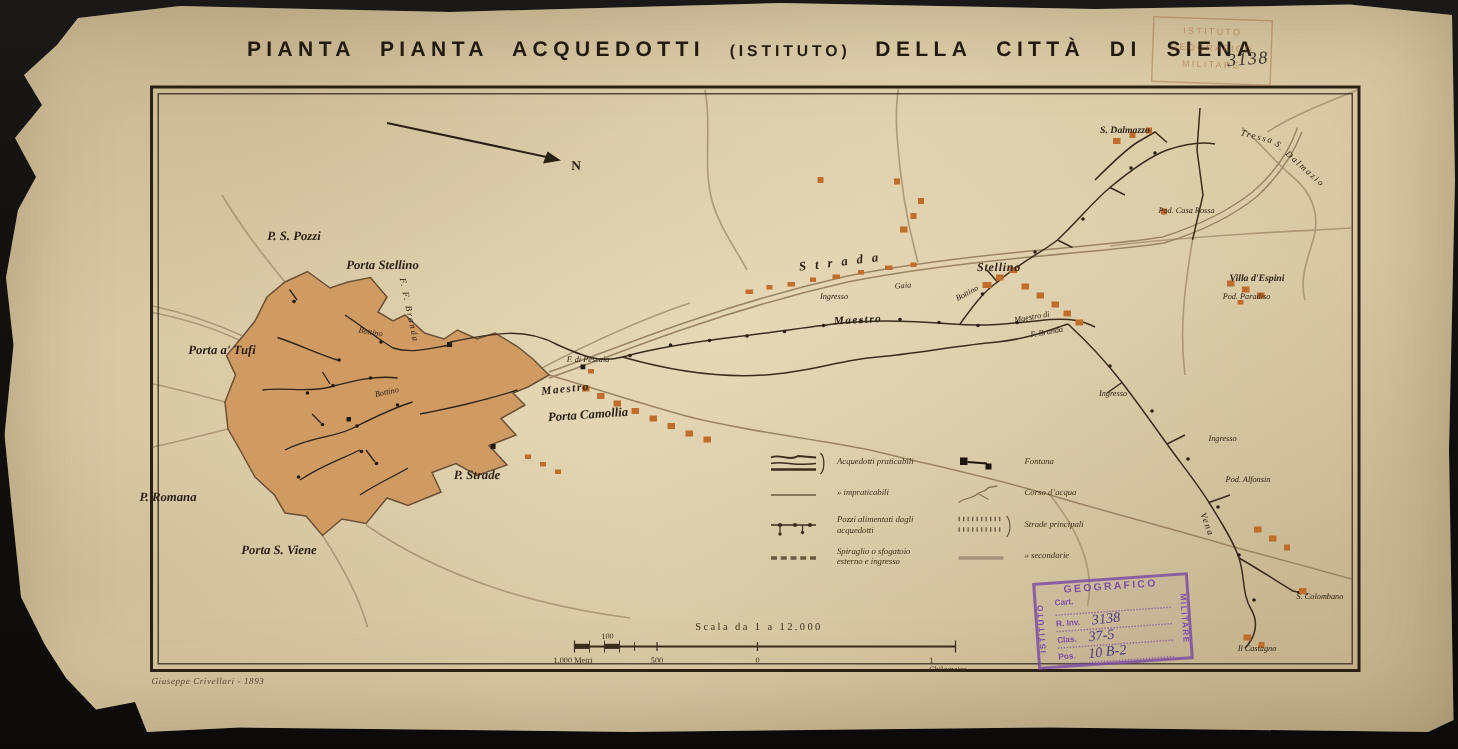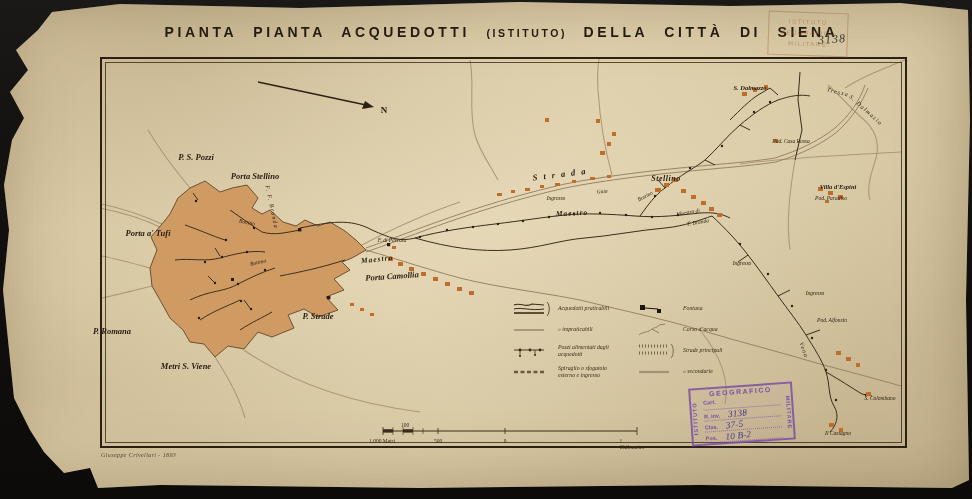--- a/index.html
+++ b/index.html
@@ -239,21 +239,21 @@
     <span class="t2">(ISTITUTO)</span>
     <span class="t1">DELLA  CITTÀ  DI  SIENA</span>
   </div>
 
   <div id="map-labels">
       <span class="lbl-north" style="left: 384px; top: 110px; transform: translate(-50%, -50%);">N</span>
       <span class="lbl-gate" style="left: 196px; top: 157px; transform: translate(-50%, -50%);">P. S. Pozzi</span>
       <span class="lbl-gate" style="left: 255px; top: 176px; transform: translate(-50%, -50%);">Porta Stellino</span>
       <span class="lbl-gate" style="left: 148px; top: 233px; transform: translate(-50%, -50%);">Porta a' Tufi</span>
       <span class="lbl-gate" style="left: 112px; top: 295px; transform: translate(-50%, -50%); margin-top: 36px;">P. Romana</span>
-      <span class="lbl-gate" style="left: 186px; top: 366px; transform: translate(-50%, -50%);">Metri S. Viene</span>
+      <span class="lbl-gate" style="left: 186px; top: 366px; transform: translate(-50%, -50%);">Porta S. Viene</span>
       <span class="lbl-gate" style="left: 318px; top: 316px; transform: translate(-50%, -50%);">P. Strade</span>
       <span class="lbl-gate" style="left: 392px; top: 276px; transform: translate(-50%, -50%) rotate(-4deg);">Porta Camollia</span>
       <span class="lbl-tiny" style="left: 392px; top: 240px; transform: translate(-50%, -50%);">F. di Pescaia</span>
       <span class="lbl-line" style="left: 377px; top: 259px; transform: translate(-50%, -50%) rotate(-6deg);">Maestro</span>
       <span class="lbl-tiny" style="left: 258px; top: 262px; transform: translate(-50%, -50%) rotate(-12deg);">Bottino</span>
       <span class="lbl-tiny" style="left: 247px; top: 222px; transform: translate(-50%, -50%) rotate(10deg);">Bottino</span>
       <span class="lbl-water" style="left: 272px; top: 207px; transform: translate(-50%, -50%) rotate(78deg);">F. F. Branda</span>
       <span class="lbl-line" style="left: 572px; top: 213px; transform: translate(-50%, -50%) rotate(-3deg);">Maestro</span>
       <span class="lbl-tiny" style="left: 602px; top: 191px; transform: translate(-50%, -50%) rotate(-5deg);">Gaia</span>
       <span class="lbl-tiny" style="left: 645px; top: 196px; transform: translate(-50%, -50%) rotate(-28deg);">Bottino</span>
@@ -340,20 +340,21 @@
           <svg width="40" height="16">
             <line x1="1" y1="8" x2="31" y2="8" stroke="#a4937a" stroke-width="2.2"></line>
           </svg>
           <span>»   secondarie</span>
         </div>
       </div>
     </div>
   </div>
 
   <div id="scale">
+    <div class="cap">Scala  da  1  a  12.000</div>
     <svg width="296" height="12">
       <line x1="25" y1="7" x2="279" y2="7" stroke="#3a2c1a" stroke-width="1.2"></line>
       <line x1="25" y1="3" x2="25" y2="11" stroke="#3a2c1a" stroke-width=".8"></line>
       <line x1="279" y1="3" x2="279" y2="11" stroke="#3a2c1a" stroke-width=".8"></line>
       <line x1="147" y1="4" x2="147" y2="10" stroke="#3a2c1a" stroke-width=".8"></line>
       <line x1="80" y1="4" x2="80" y2="10" stroke="#3a2c1a" stroke-width=".8"></line>
       <rect x="25" y="5.2" width="10" height="3.4" fill="#3a2c1a"></rect>
       <rect x="45" y="5.2" width="10" height="3.4" fill="#3a2c1a"></rect>
       <line x1="35" y1="3" x2="35" y2="11" stroke="#3a2c1a" stroke-width=".6"></line>
       <line x1="45" y1="3" x2="45" y2="11" stroke="#3a2c1a" stroke-width=".6"></line>

